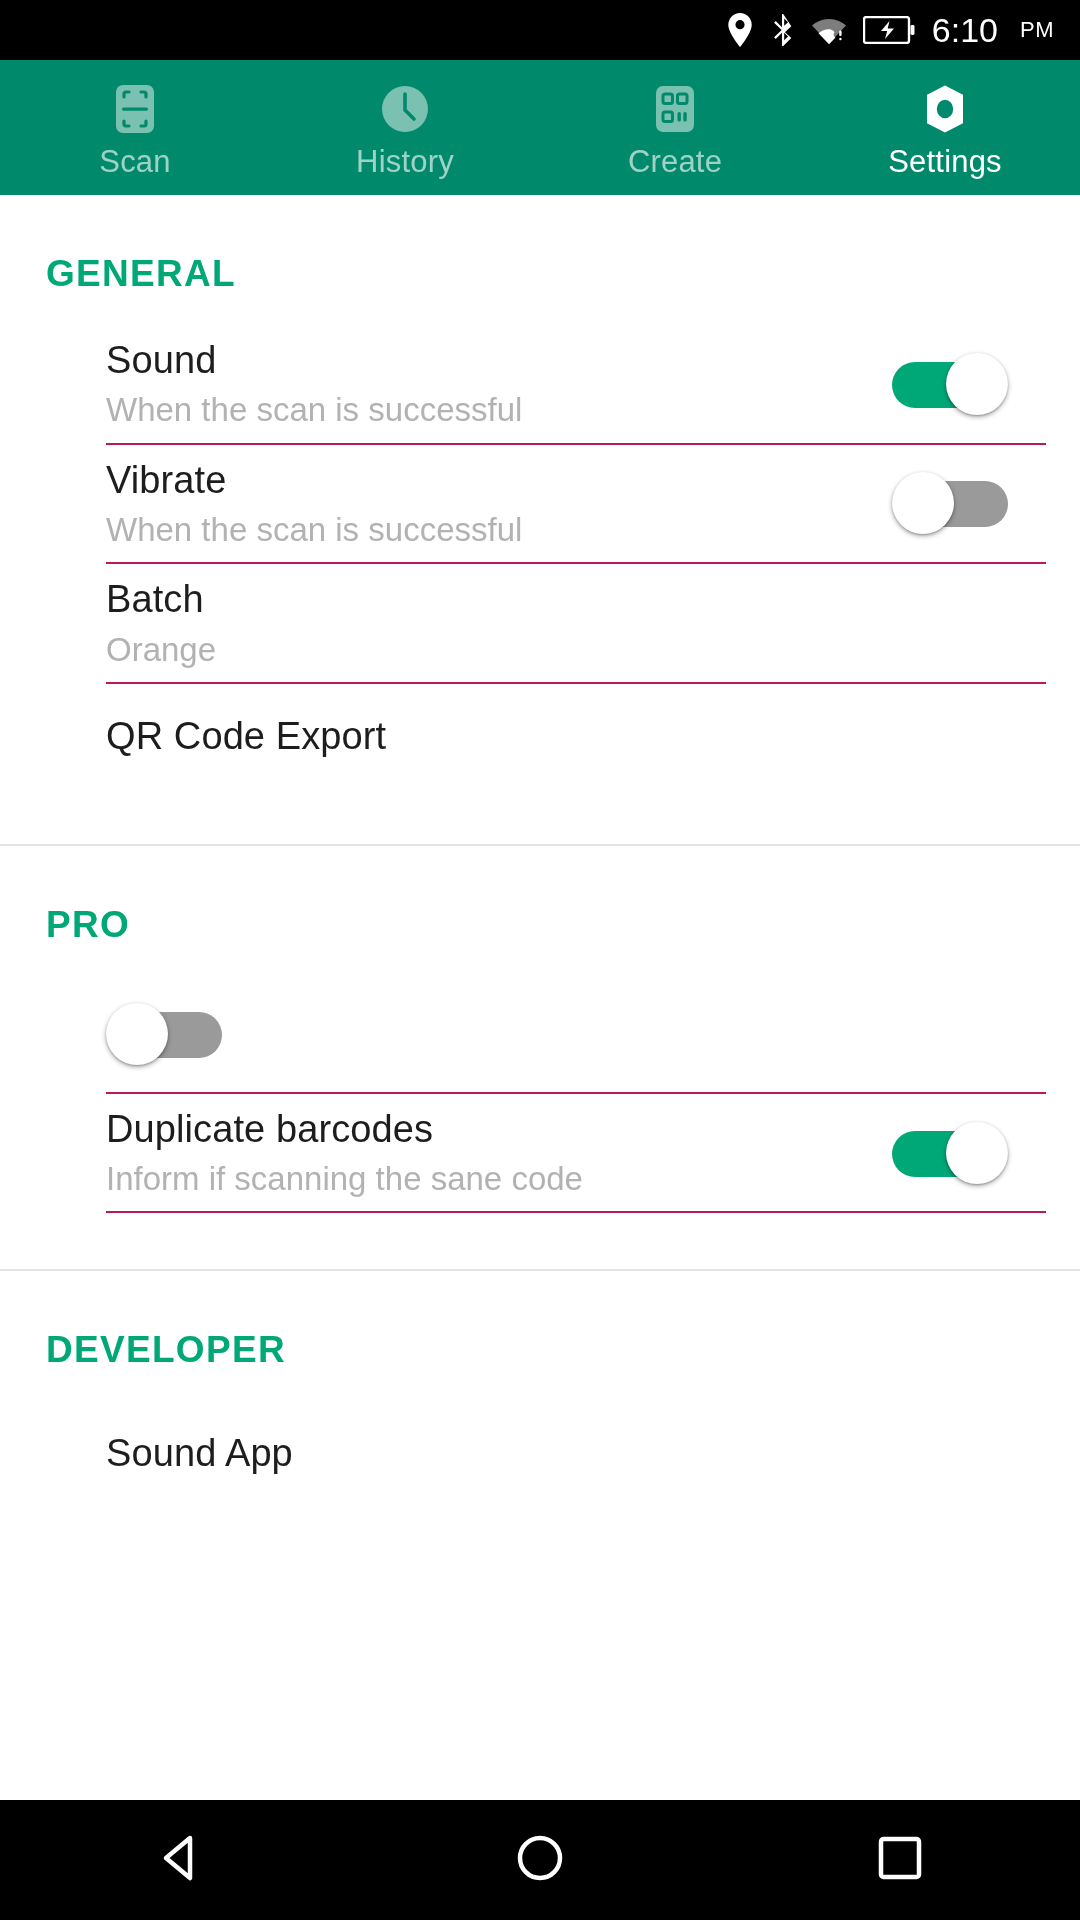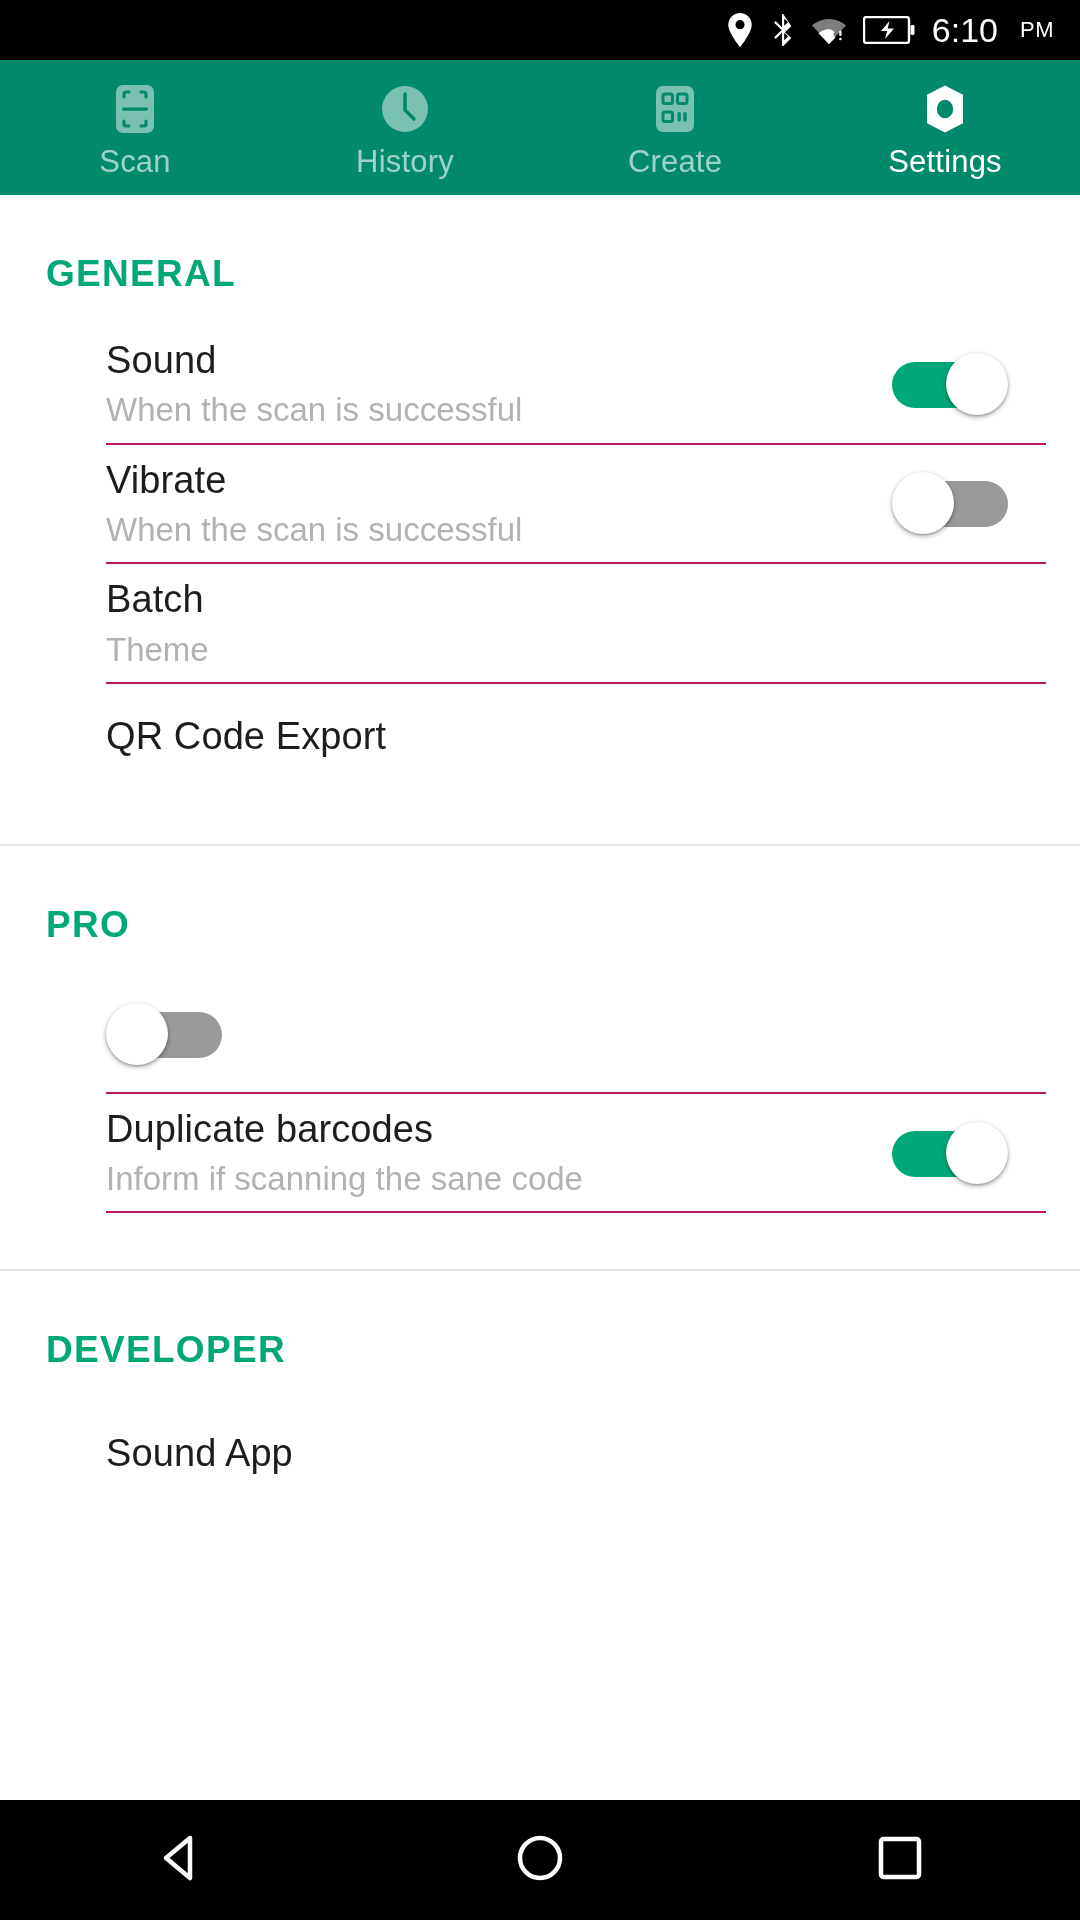--- a/index.html
+++ b/index.html
@@ -218,21 +218,21 @@
           </div>
           <div class="switch off">
             <span class="track"></span>
             <span class="thumb"></span>
           </div>
         </div>
 
         <div class="row has-div">
           <div class="row-texts">
             <div class="row-title">Batch</div>
-            <div class="row-sub">Theme</div>
+            <div class="row-sub">Orange</div>
           </div>
         </div>
 
         <div class="row single">
           <div class="row-texts">
             <div class="row-title">QR Code Export</div>
           </div>
         </div>
 
         <div class="sec-pad-bottom"></div>

